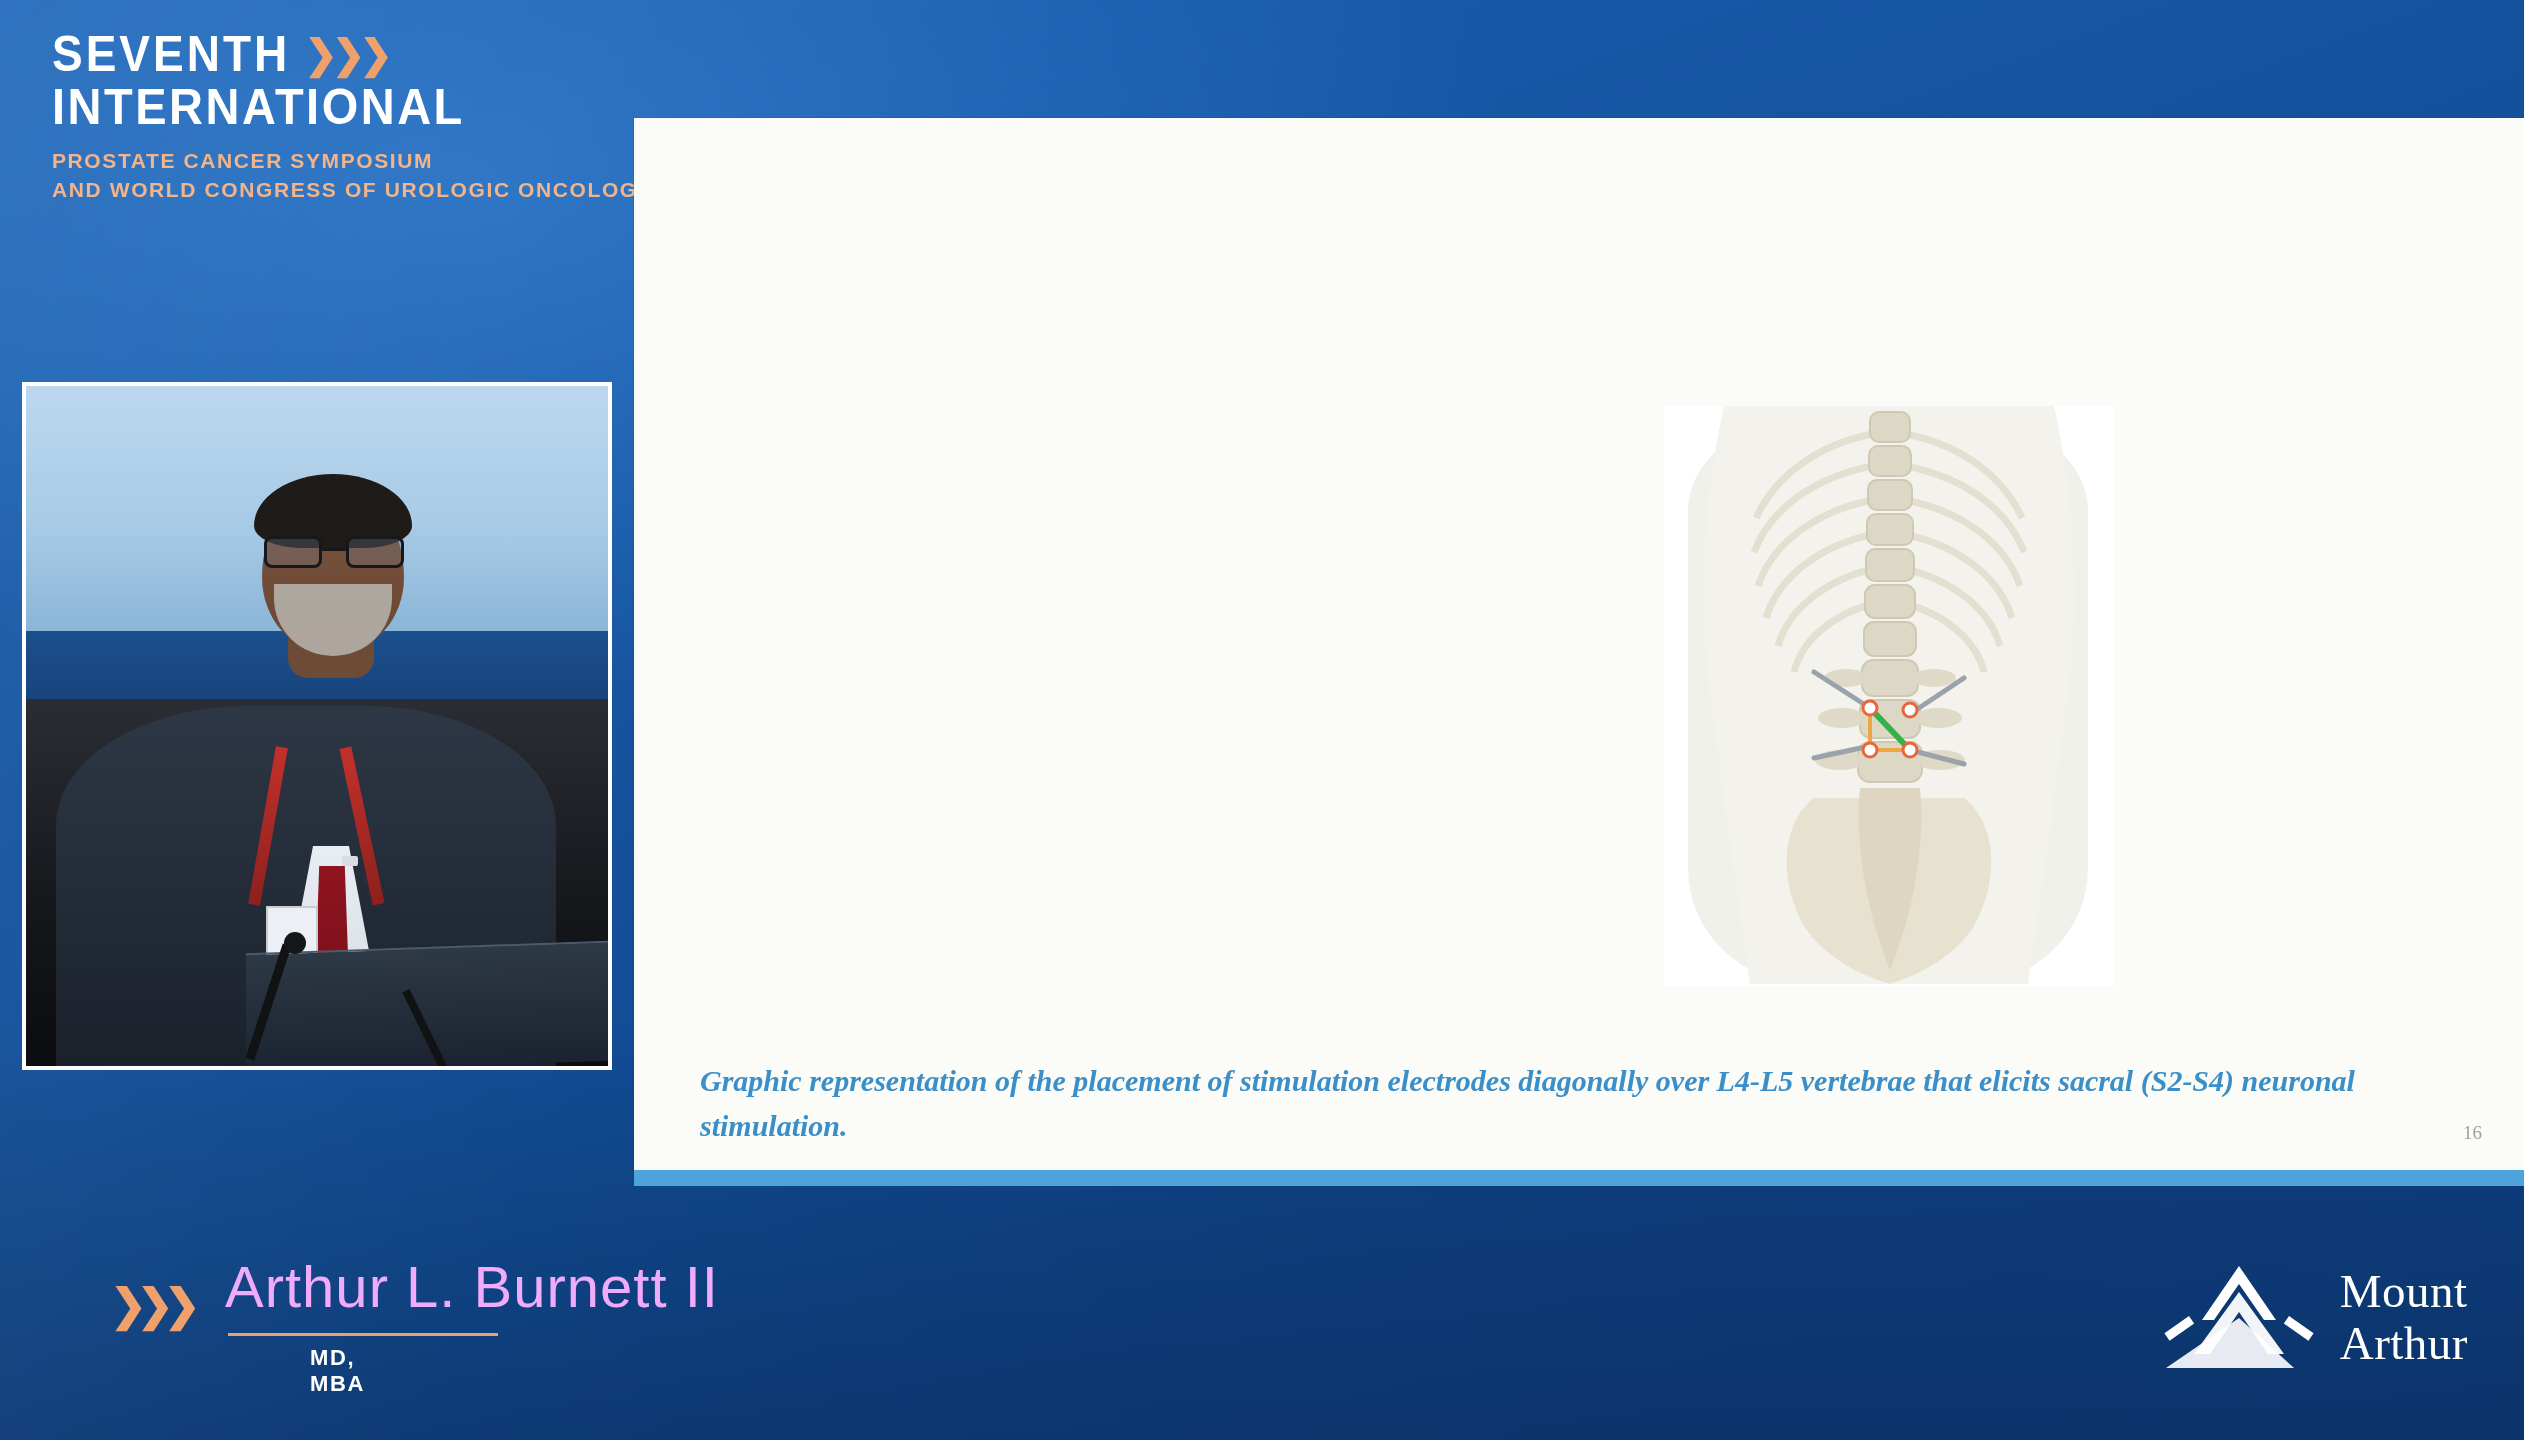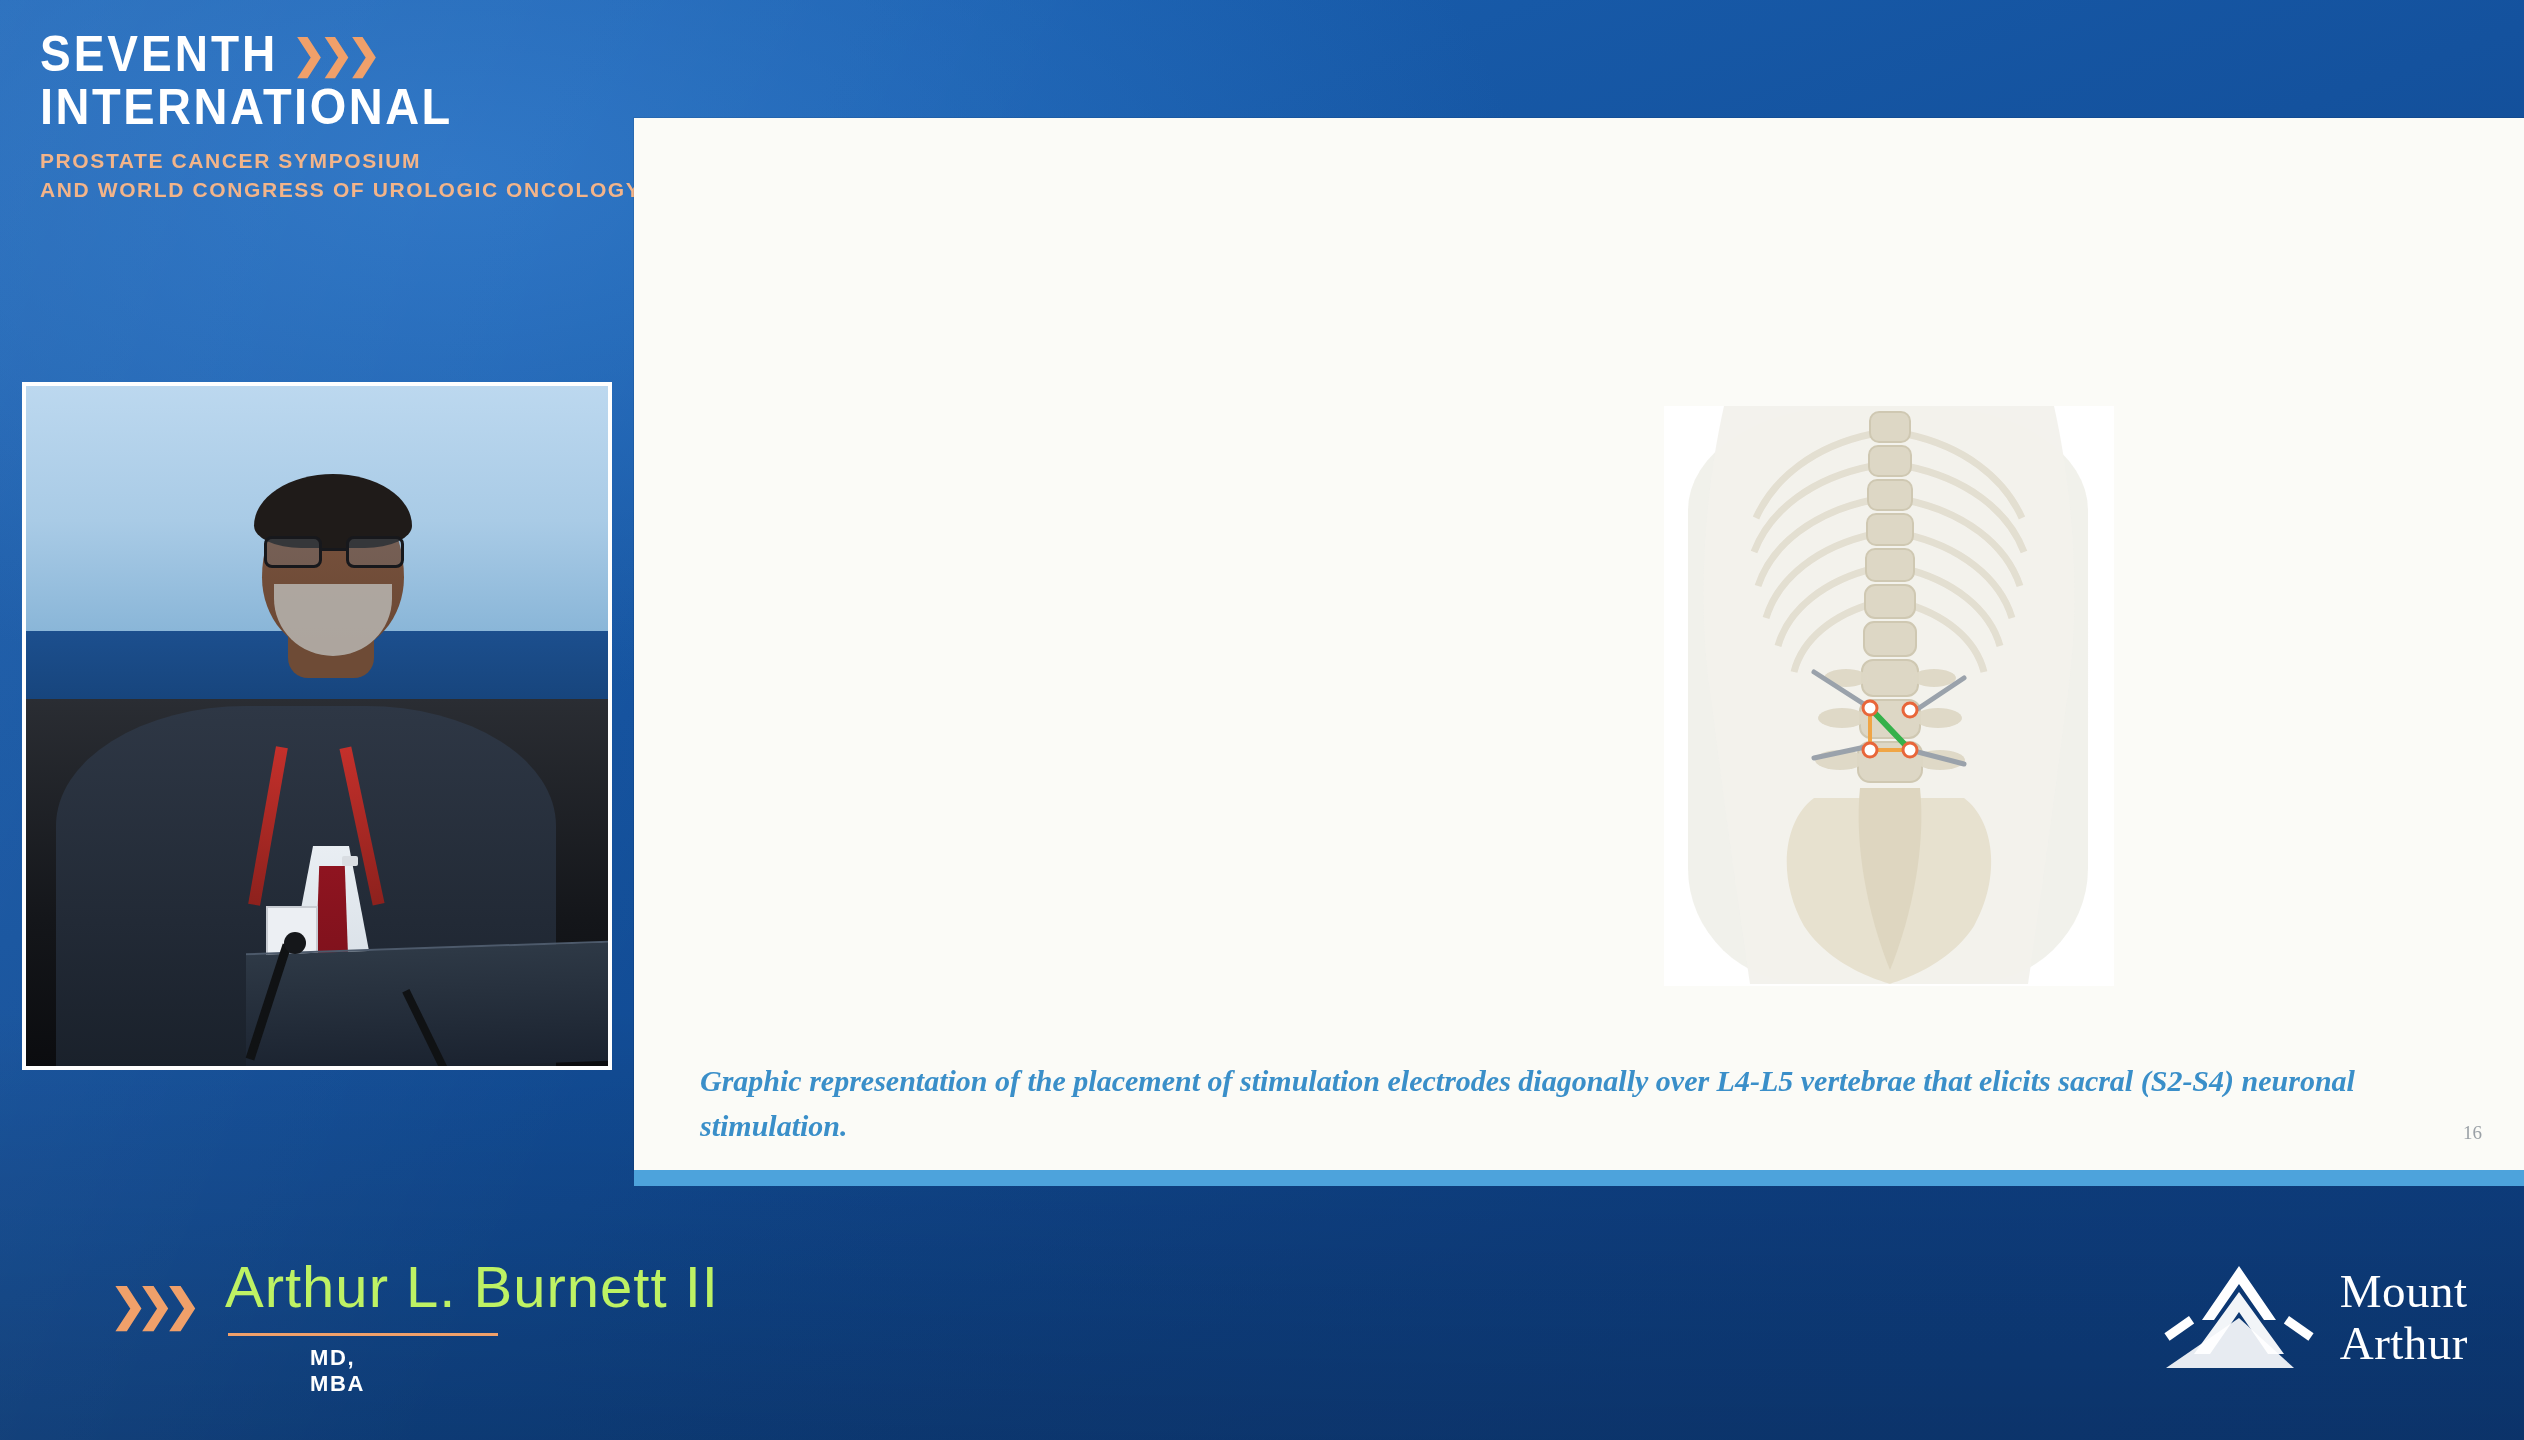--- a/index.html
+++ b/index.html
@@ -18,21 +18,21 @@
       linear-gradient(160deg, #1b63b4 0%, #14529e 40%, #0f4489 75%, #0d3d7e 100%);
   }
   .bg-sheen {
     position:absolute; inset:0;
     background:
       linear-gradient(115deg, rgba(255,255,255,0.06) 0%, rgba(255,255,255,0) 35%),
       linear-gradient(0deg, rgba(0,0,0,0.18) 0%, rgba(0,0,0,0) 30%);
   }
   
   .event-logo {
-    position:absolute; left:40px; top:28px; width:600px;
+    position:absolute; left:52px; top:28px; width:600px;
   }
   .logo-line {
     display:flex; align-items:center; gap:14px;
     color:#ffffff;
     font-weight:bold;
     letter-spacing:2px;
   }
   .logo-seventh {
     font-size:46px; line-height:52px;
     font-family:"Liberation Sans", sans-serif;
@@ -219,21 +219,21 @@
   }
   
   .name-block { position:absolute; left:110px; top:1255px; }
   .name-chevs {
     position:absolute; left:0; top:28px;
     color:#f0a06a; font-size:44px; line-height:44px;
     letter-spacing:-10px; font-weight:bold;
   }
   .speaker-name {
     position:absolute; left:115px; top:0;
-    color:#bef264;
+    color:#f0abfc;
     font-size:58px;
     line-height:64px;
     letter-spacing:1px;
     font-weight:normal;
     white-space:nowrap;
   }
   .name-rule {
     position:absolute; left:118px; top:78px;
     width:270px; height:3px; background:#f0a06a;
   }

